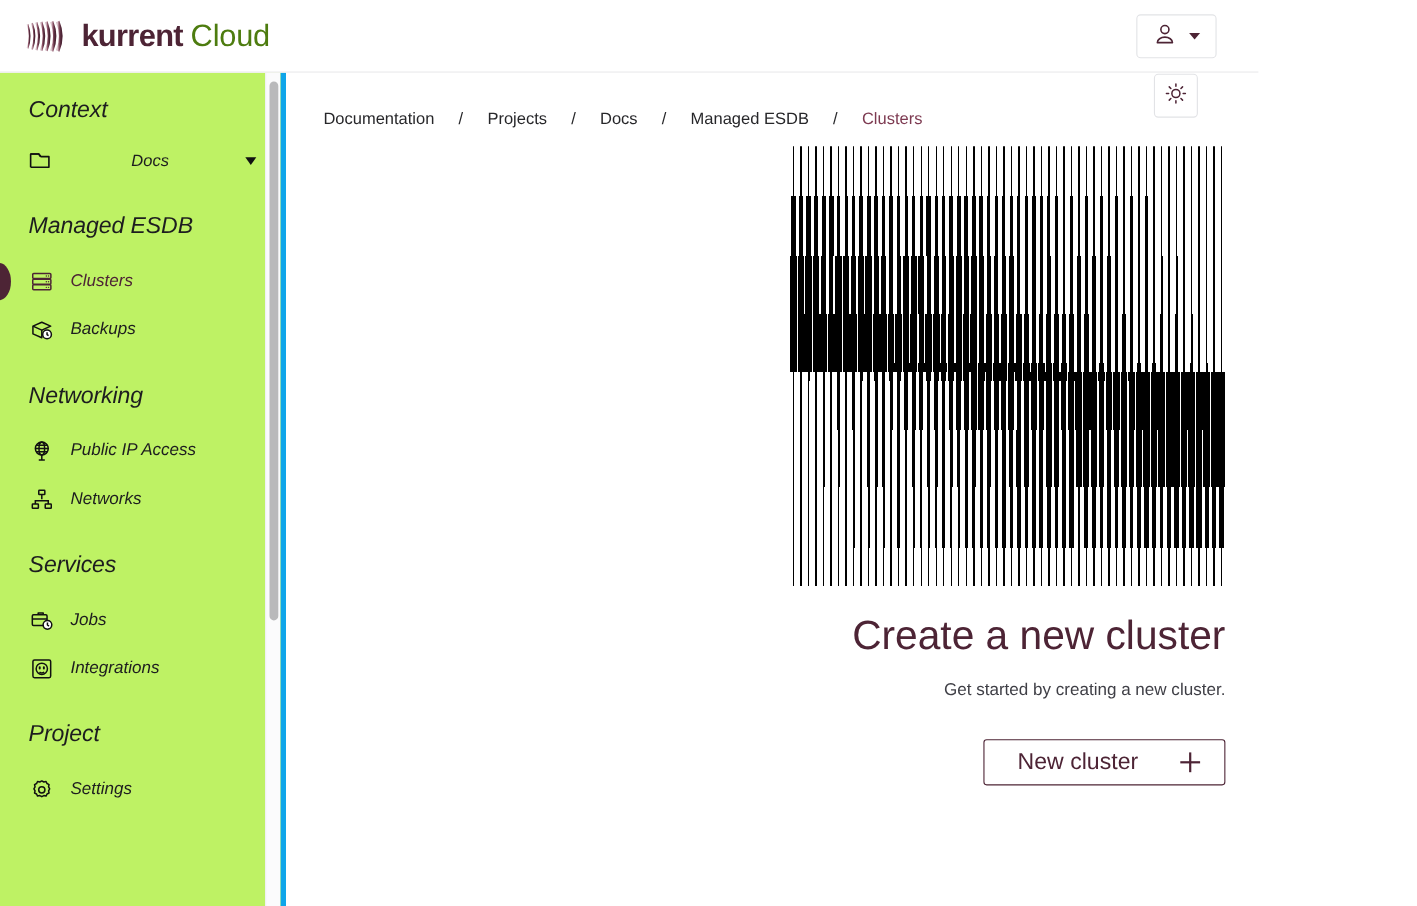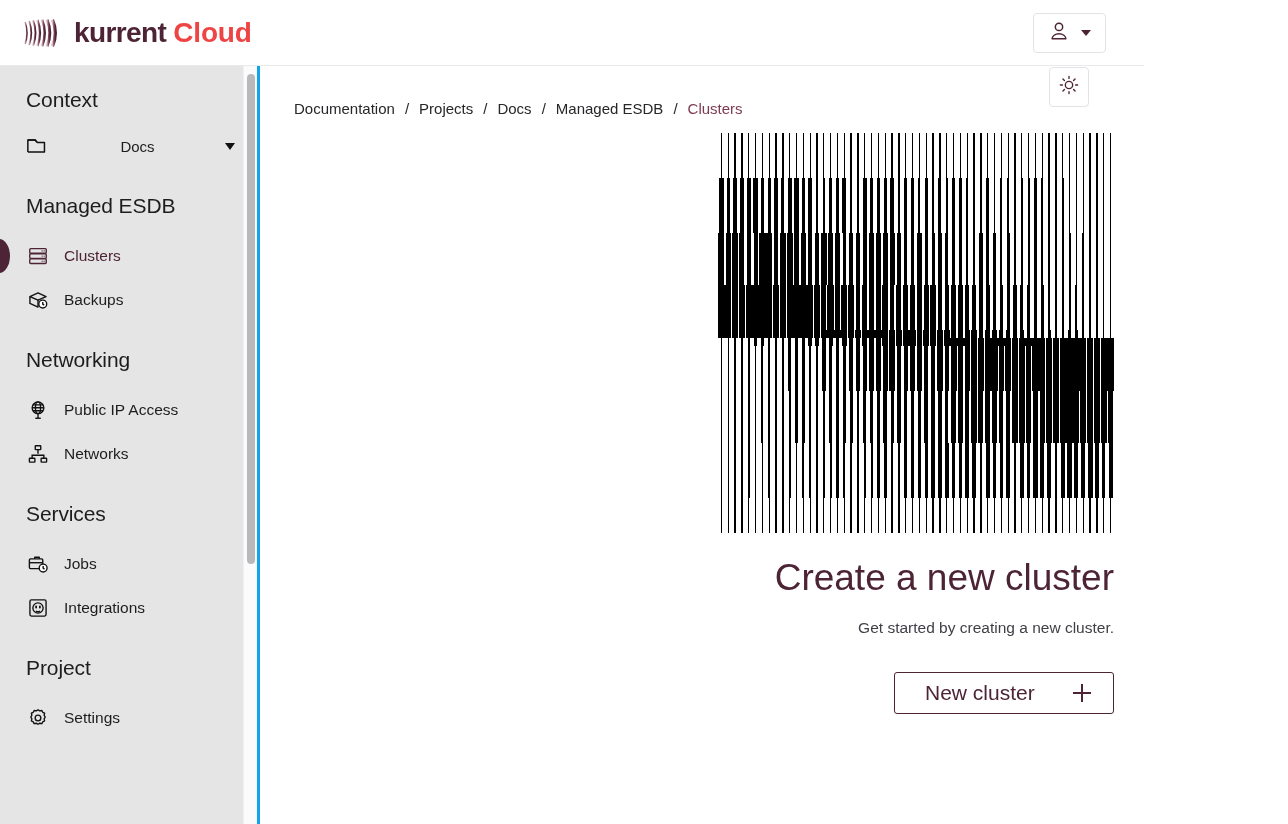--- a/index.html
+++ b/index.html
@@ -26,21 +26,21 @@
   }
   .brand { display: flex; align-items: center; gap: 8px; }
   .brand-mark { display: block; }
   .brand-text {
     font-size: 28px;
     letter-spacing: -0.2px;
     color: #4d2435;
     display: flex; align-items: baseline; gap: 7px;
   }
   .brand-kurrent { font-weight: 700; letter-spacing: -0.6px; }
-  .brand-cloud { font-weight: 700; color: #ef4444; }
+  .brand-cloud { font-weight: 400; color: #4d7c0f; }
 
   .header-right { margin-left: auto; display: flex; align-items: center; gap: 14px; flex-direction: column; }
 
   .hbtn {
     height: 40px;
     border: 1px solid #e2e3e6;
     border-radius: 4px;
     background: #fff;
     display: flex; align-items: center;
     gap: 9px;
@@ -59,24 +59,25 @@
     border-top: 6px solid #4d2435;
     margin-left: 2px;
   }
 
   
   .body { flex: 1; display: flex; min-height: 0; position: relative; }
 
   
   .sidebar {
     width: 260px; min-width: 260px;
-    background: #e5e5e5;
-    border-right: 3px solid #0ea5e9;
+    background: #bef264;
+    border-right: 5px solid #0ea5e9;
     position: relative;
     overflow: hidden;
+    font-style: italic;
   }
   .sidebar-scroll {
     position: absolute; inset: 0;
     padding: 22px 0 10px 0;
     overflow: hidden;
   }
   .sb-section-title {
     font-size: 21px;
     font-weight: 400;
     color: #1d1d1f;
@@ -149,21 +150,21 @@
     flex: 1;
     background: #ffffff;
     padding: 0 30px;
     overflow: hidden;
     position: relative;
   }
   .breadcrumb {
     padding: 34px 0 0 4px;
     font-size: 15px;
     color: #27272a;
-    display: flex; align-items: center; gap: 4px;
+    display: flex; align-items: center; gap: 16px;
     flex-wrap: nowrap;
   }
   .bc-item { color: #27272a; cursor: pointer; }
   .bc-item.current { color: #7d3a51; cursor: default; }
   .bc-sep { color: #27272a; margin: 0 6px; }
 
   .empty-state {
     margin-top: 16px;
     display: flex; flex-direction: column; align-items: flex-end;
   }

